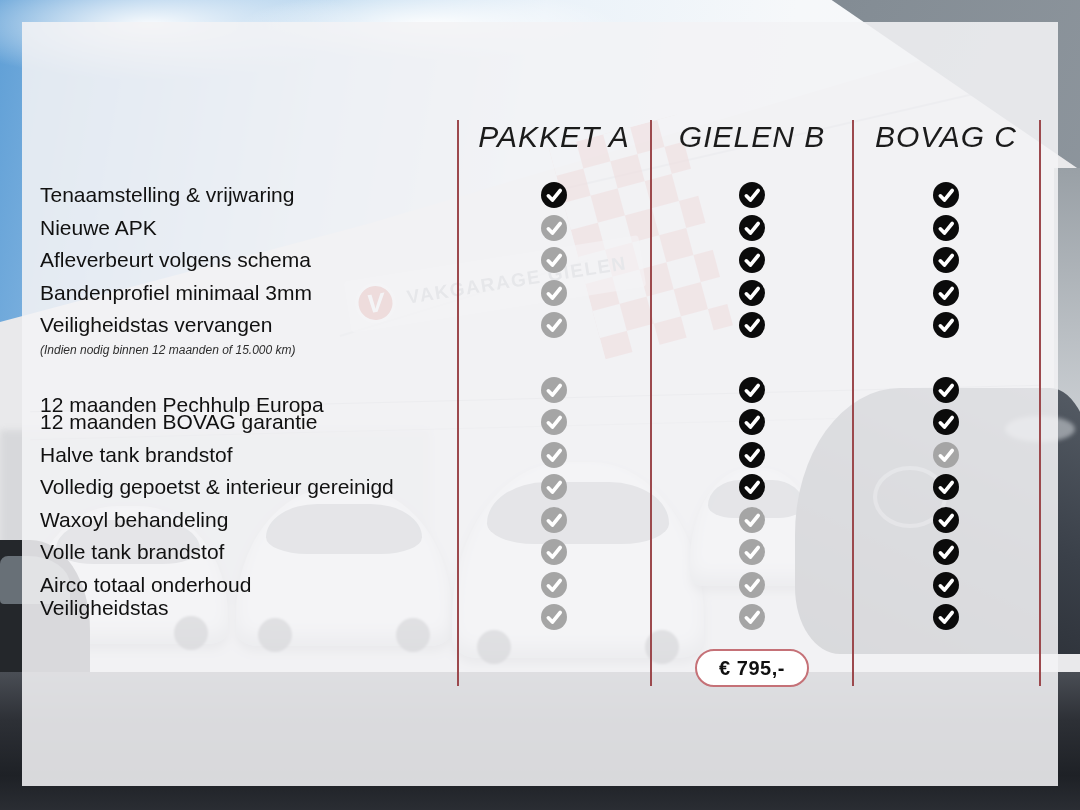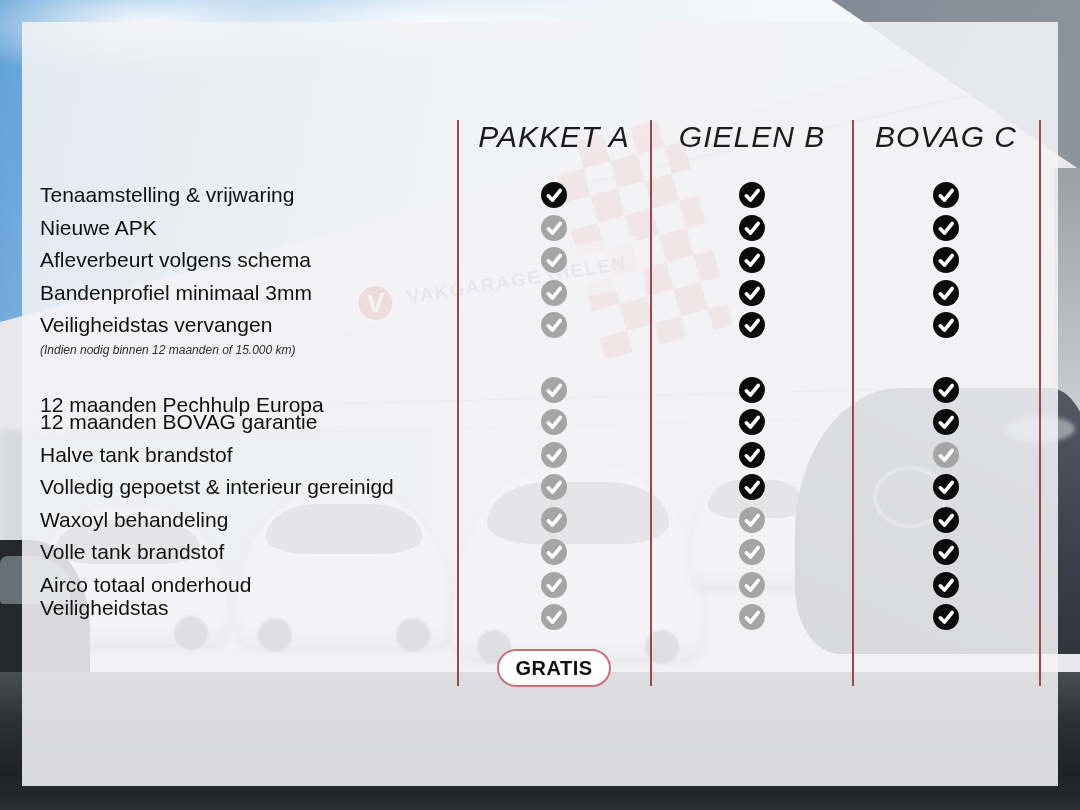--- a/index.html
+++ b/index.html
@@ -391,15 +391,15 @@
           </svg>
         </div>
         <div class="check" style="left: 911px; top: 582.15px;">
           <svg width="26" height="26" viewBox="0 0 26 26">
             <circle cx="13" cy="13" r="13" fill="#0b0b0b"></circle>
             <path d="M7.3 13.8l4.1 4.3 7.8-9.6" fill="none" stroke="#ffffff" stroke-width="3.6" stroke-linecap="round" stroke-linejoin="round"></path>
           </svg>
         </div>
       </div>
 
-    <button class="pill pl-a" style="border-color: rgb(197, 113, 119);">GRATIS</button>
+    <button class="pill pl-b" style="border-color: rgb(197, 113, 119);">€ 795,-</button>
   </div>
 </div>
 
 </body></html>

